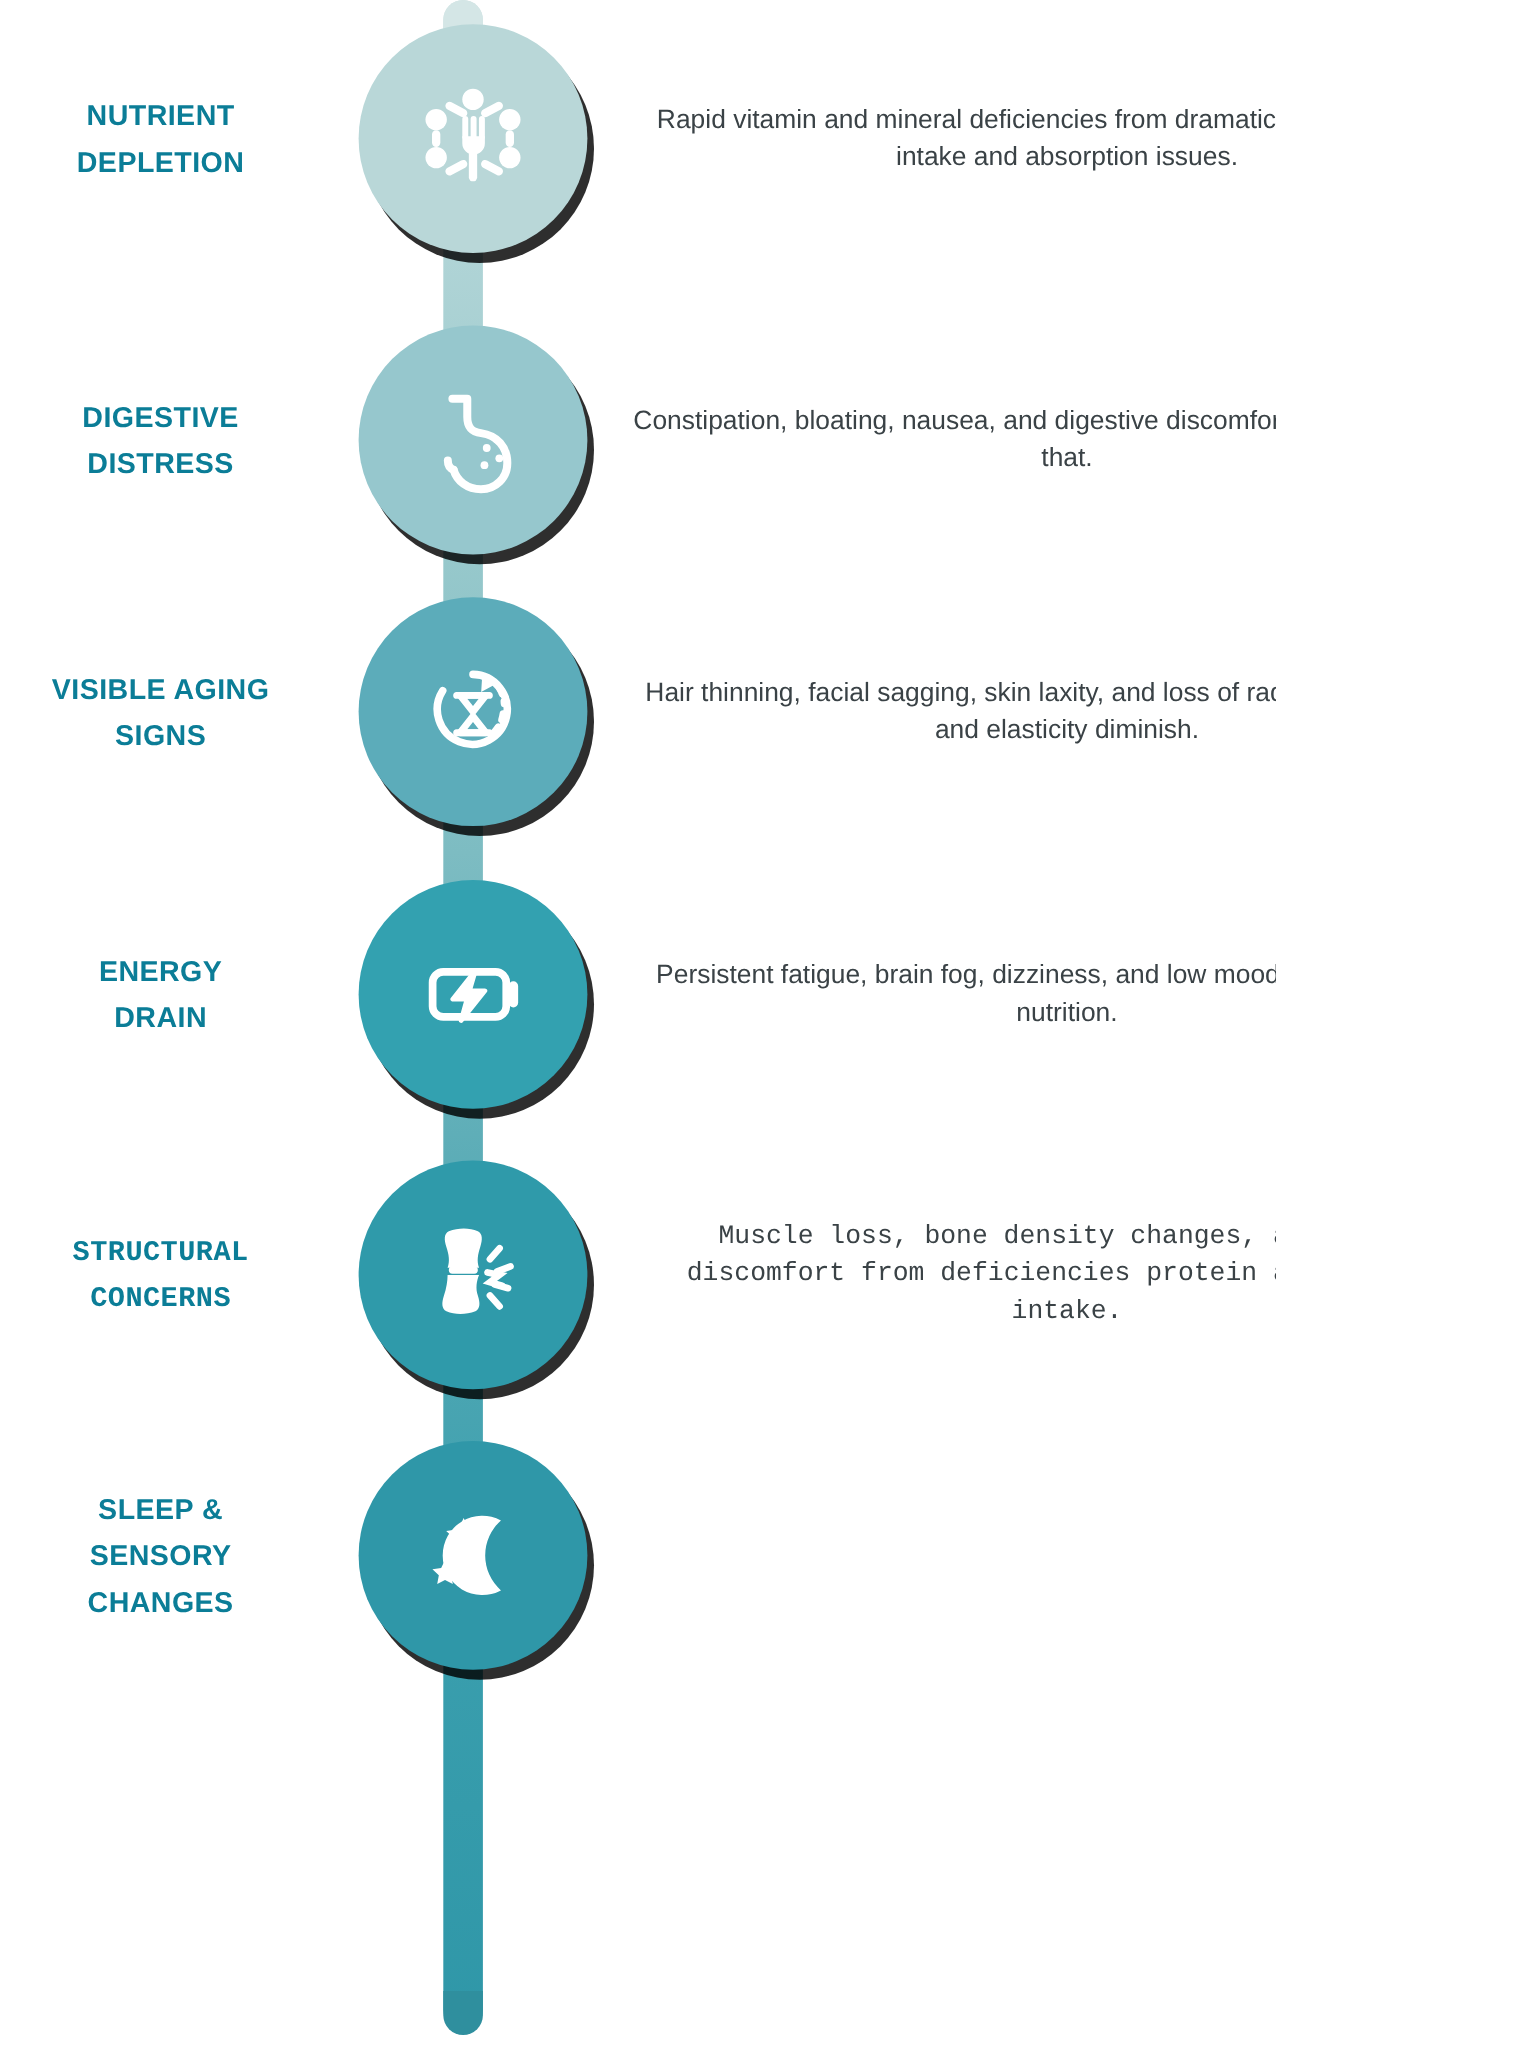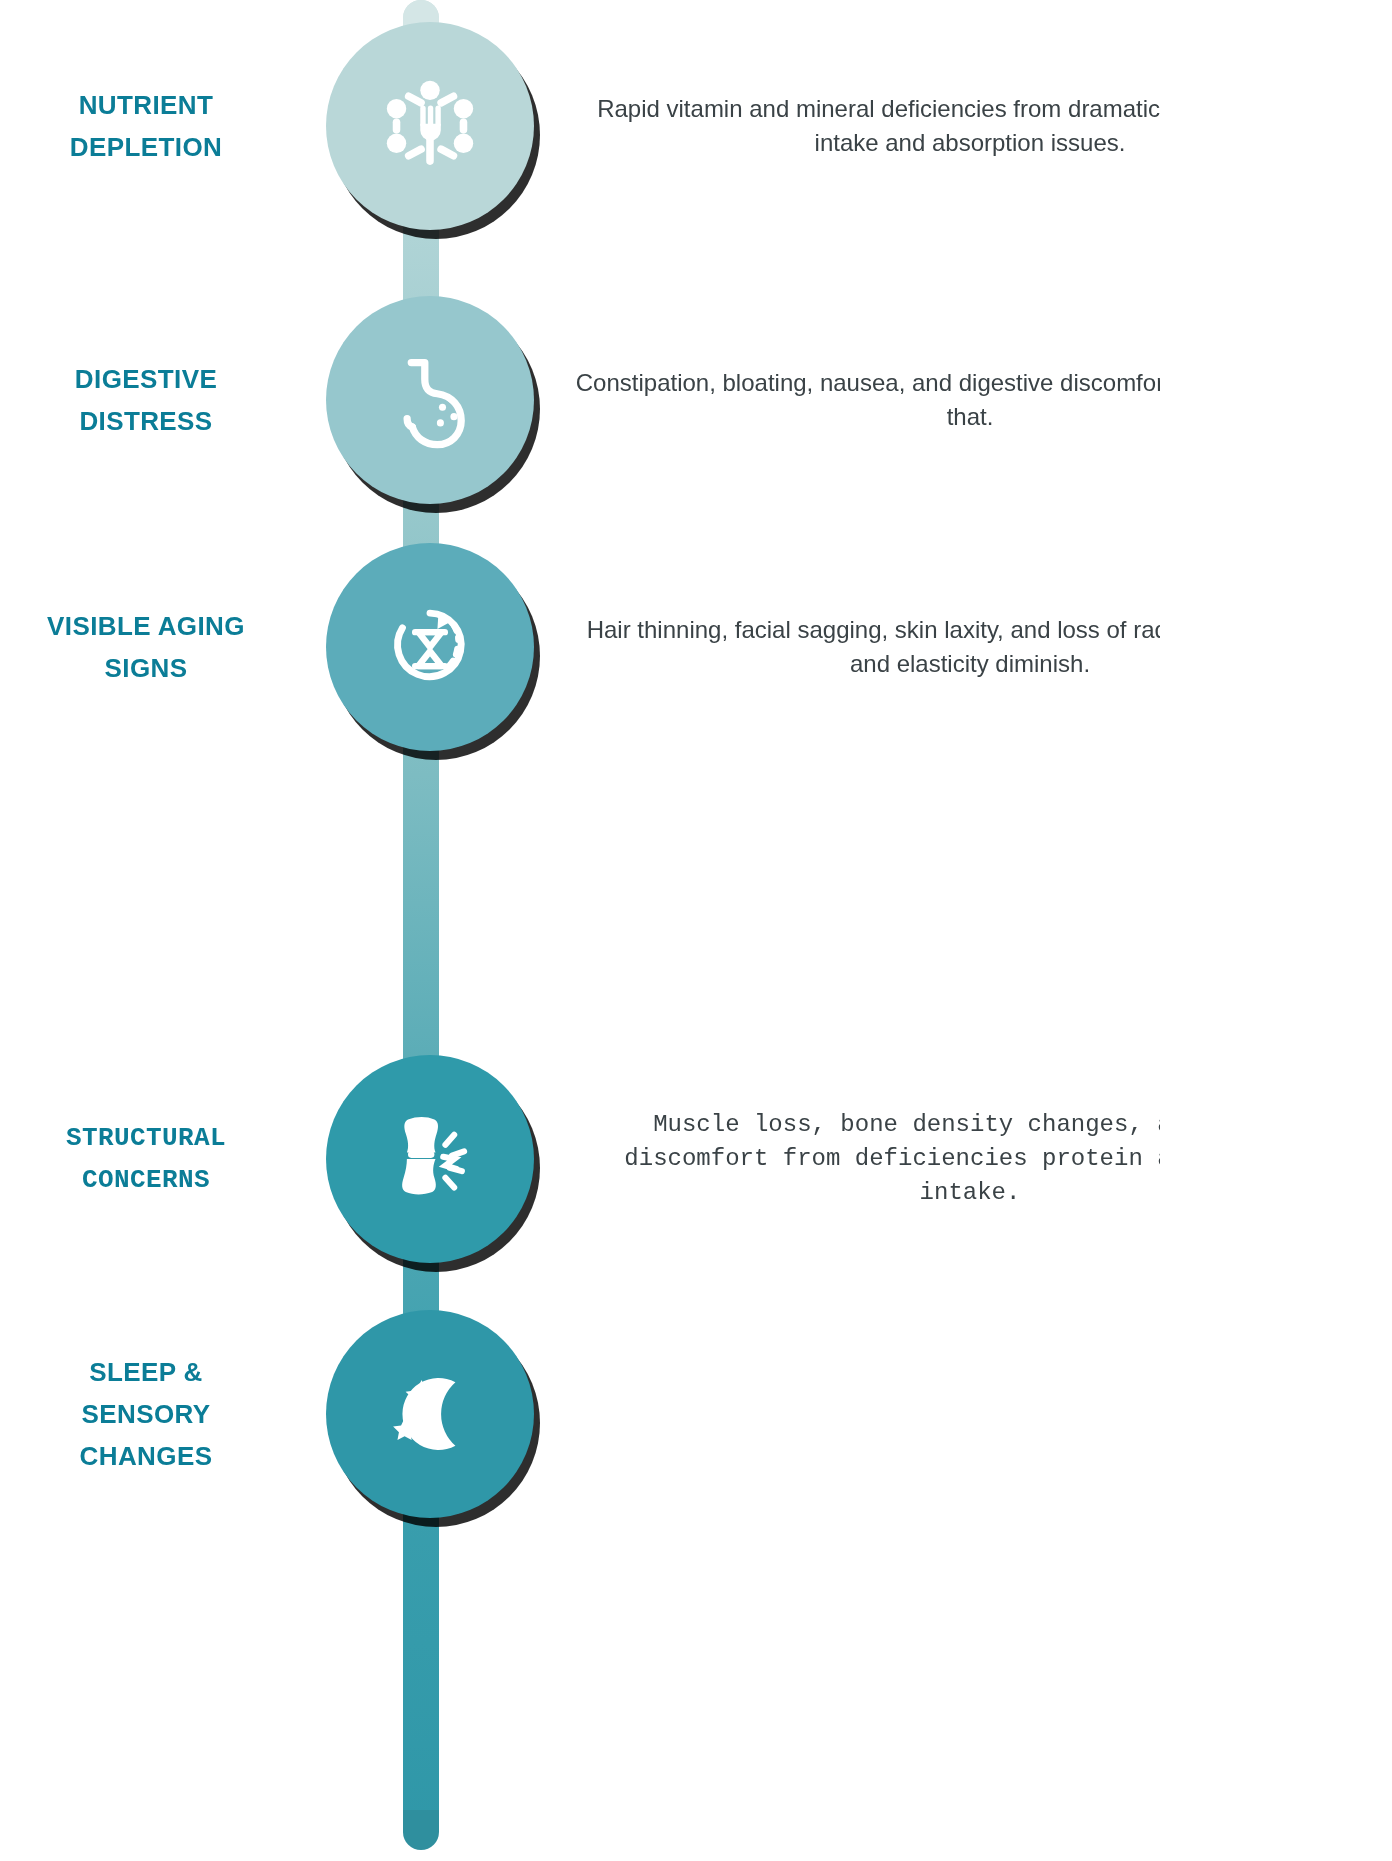--- a/index.html
+++ b/index.html
@@ -194,20 +194,38 @@
               <path d="M39 68 h22 l-11 -14 z"></path>
               <path d="M36 36 h28 M36 68 h28"></path>
             </g>
           </svg>
         </span>
       </div>
     </div>
     <div class="desc">Hair thinning, facial sagging, skin laxity, and loss of radiance as collagen and elasticity diminish.</div>
   </div>
 
+  <div class="row" style="top:800px;">
+    <div class="label">
+      <div>ENERGY</div>
+      <div>DRAIN</div>
+    </div>
+    <div class="badge-cell">
+      <div class="badge" id="badge4" style="background: rgb(51, 161, 176);">
+        <span>
+          <svg width="108" height="108" viewBox="0 0 100 100" fill="none" stroke="#ffffff" stroke-width="6.5" stroke-linejoin="round">
+            <rect x="16" y="31" width="62" height="38" rx="9"></rect>
+            <path d="M84 43 v14" stroke-linecap="round" stroke-width="8"></path>
+            <path d="M52 30 L33 54 h12 l-5 18 l20 -25 h-13 z" fill="#ffffff" stroke="#ffffff" stroke-width="4"></path>
+          </svg>
+        </span>
+      </div>
+    </div>
+    <div class="desc">Persistent fatigue, brain fog, dizziness, and low mood from inadequate nutrition.</div>
+  </div>
 
   <div class="row" style="top:1055px;font-family:Liberation Mono, monospace;">
     <div class="label">
       <div>STRUCTURAL</div>
       <div>CONCERNS</div>
     </div>
     <div class="badge-cell">
       <div class="badge" id="badge5" style="background: rgb(47, 154, 170);">
         <span>
           <svg width="110" height="110" viewBox="0 0 100 100" fill="#ffffff">

